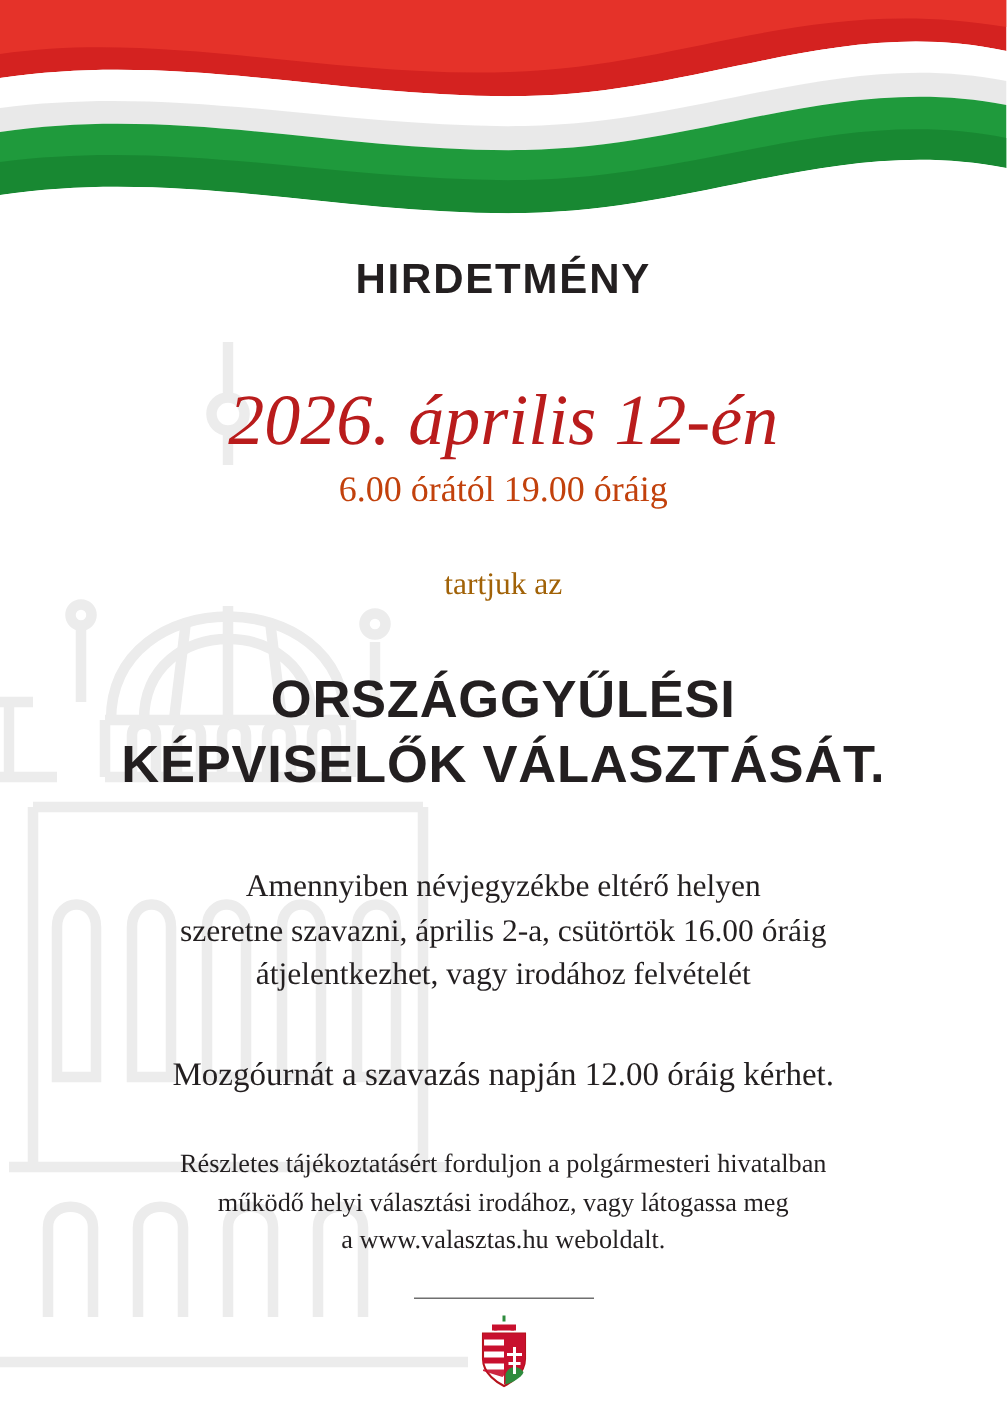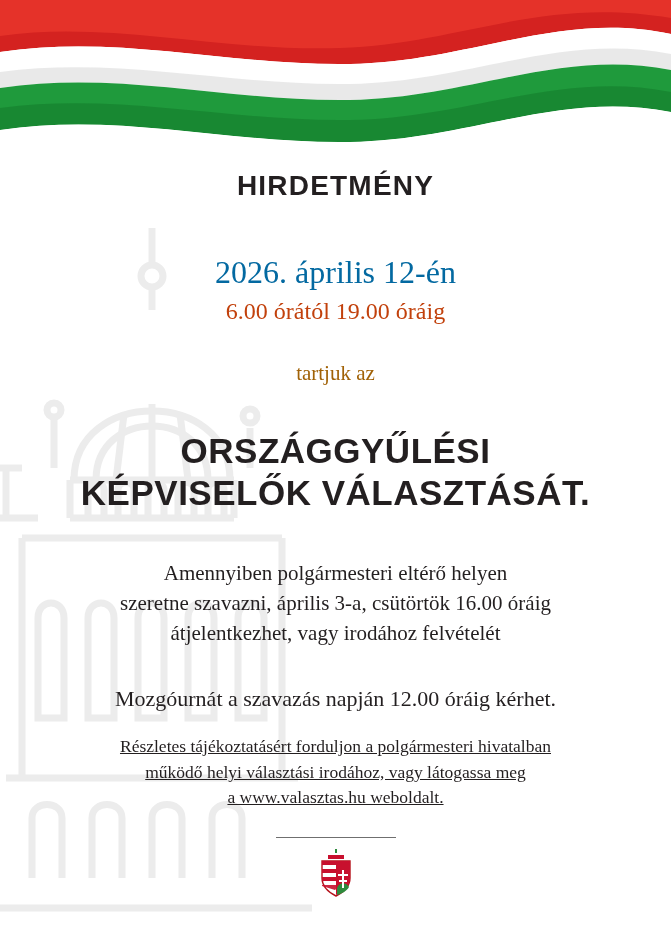--- a/index.html
+++ b/index.html
@@ -49,24 +49,25 @@
   .title {
     font-family: "Liberation Sans", sans-serif;
     font-weight: bold;
     font-size: 28px;
     letter-spacing: 1.2px;
     margin-top: 22px;
     color: #231f20;
   }
 
   .date-line {
-    font-size: 32px;
+    font-size: 48px;
     margin-top: 54px;
     line-height: 1.05;
-    color: #0369a1;
+    color: #b91c1c;
+    font-style: italic;
   }
   .time-line {
     font-size: 24px;
     margin-top: 8px;
     color: #c2410c;
   }
   .hold-line {
     font-size: 21px;
     margin-top: 36px;
     color: #a16207;
@@ -91,23 +92,22 @@
 
   .para-mobile {
     font-size: 22px;
     margin-top: 38px;
     color: #231f20;
   }
 
   .para-small {
     font-size: 17.5px;
     line-height: 1.45;
-    margin-top: 22px;
-    color: #231f20;
-    text-decoration: underline;
+    margin-top: 34px;
+    color: #231f20;
   }
 
   .divider {
     width: 120px;
     height: 1px;
     background: #6f6f6f;
     margin: 26px auto 0 auto;
   }
 
   .crest-wrap {
@@ -196,22 +196,22 @@
   <div class="time-line">6.00 órától 19.00 óráig</div>
 
   <div class="hold-line">tartjuk az</div>
 
   <div class="main-heading">
     <div>ORSZÁGGYŰLÉSI</div>
     <div>KÉPVISELŐK VÁLASZTÁSÁT.</div>
   </div>
 
   <div class="para">
-    <div>Amennyiben polgármesteri eltérő helyen</div>
-    <div>szeretne szavazni, április 3-a, csütörtök 16.00 óráig</div>
+    <div>Amennyiben névjegyzékbe eltérő helyen</div>
+    <div>szeretne szavazni, április 2-a, csütörtök 16.00 óráig</div>
     <div>átjelentkezhet, vagy irodához felvételét</div>
   </div>
 
   <div class="para-mobile">Mozgóurnát a szavazás napján 12.00 óráig kérhet.</div>
 
   <div class="para-small">
     <div>Részletes tájékoztatásért forduljon a polgármesteri hivatalban</div>
     <div>működő helyi választási irodához, vagy látogassa meg</div>
     <div>a www.valasztas.hu weboldalt.</div>
   </div>

